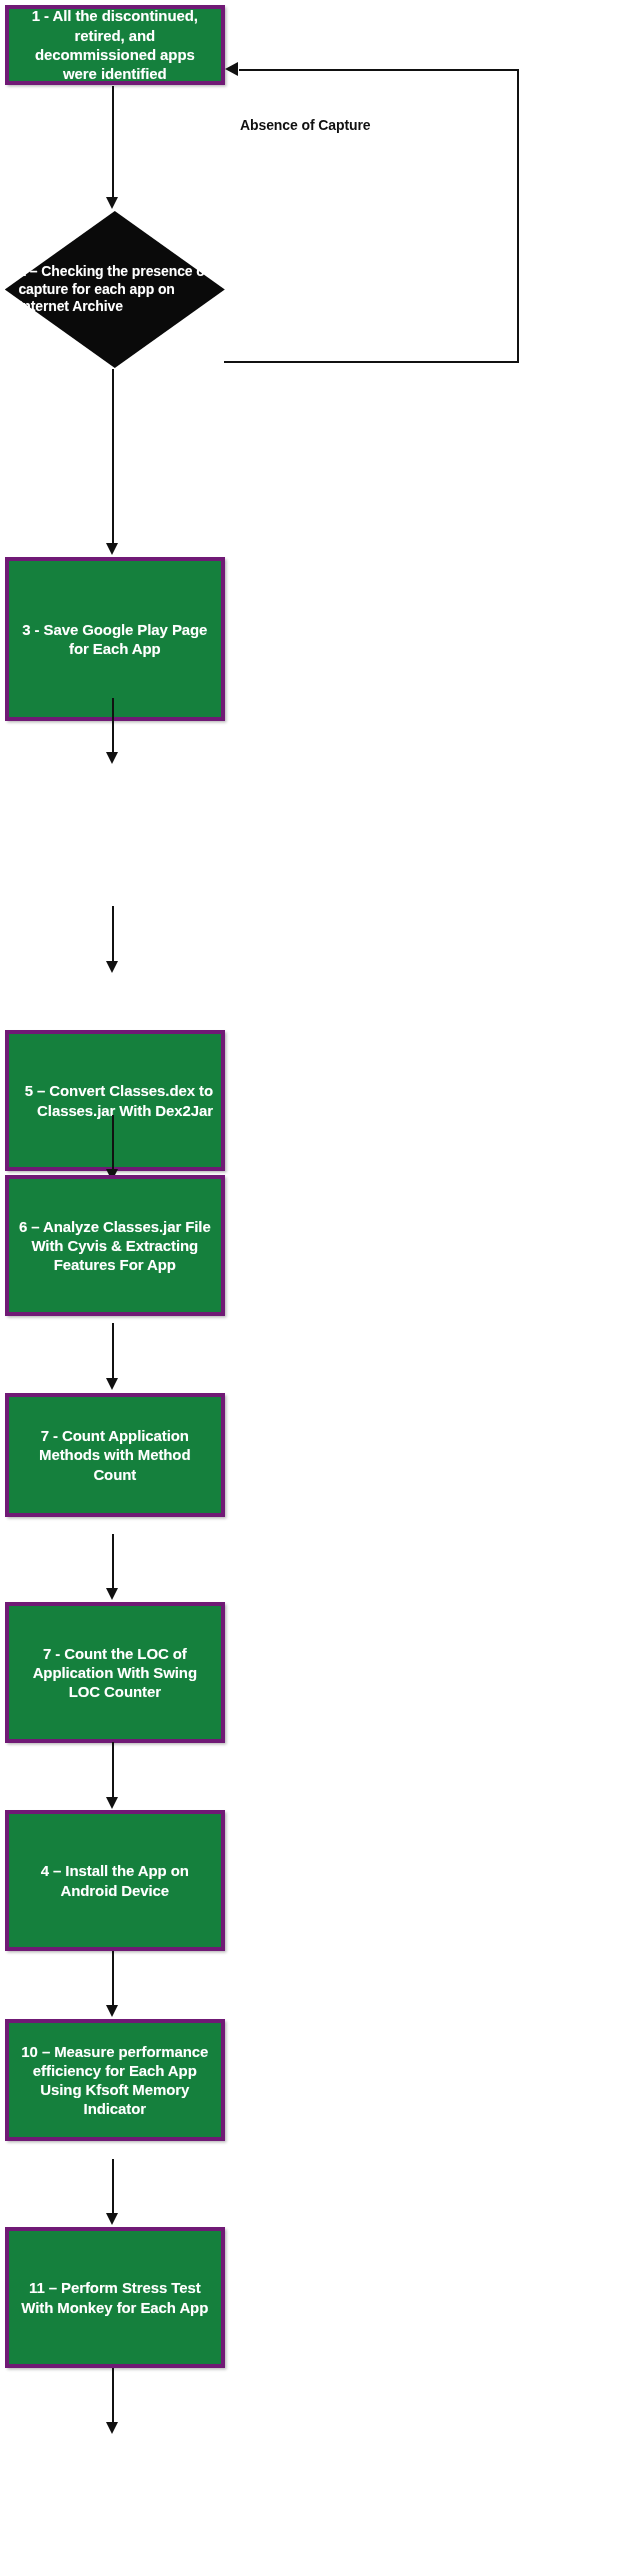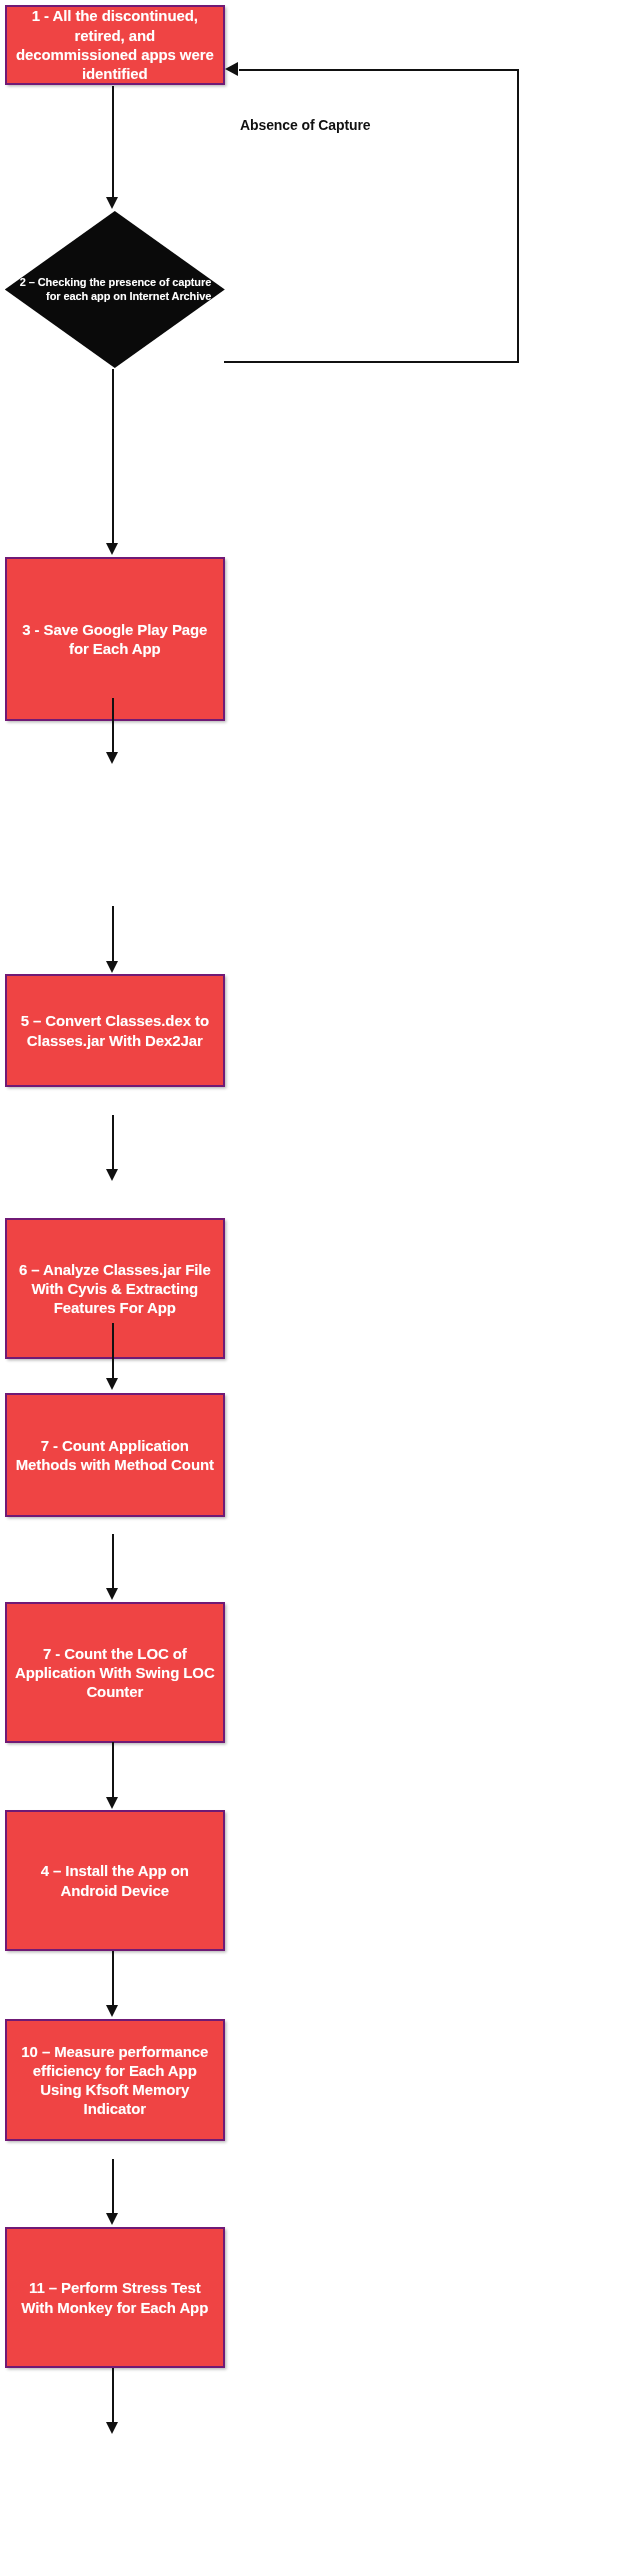--- a/index.html
+++ b/index.html
@@ -16,22 +16,22 @@
     height: 2576px;
     background: #ffffff;
     overflow: hidden;
   }
 
   
   .node {
     position: absolute;
     left: 4.8px;
     width: 220px;
-    background: #ef4444;
-    border: 2px solid #701a75;
+    background: #15803d;
+    border: 4px solid #701a75;
     box-sizing: border-box;
     box-shadow: 1.9px 1.9px 2.9px rgba(0,0,0,0.30);
     display: flex;
     align-items: center;
     justify-content: center;
     text-align: center;
   }
   .node .label {
     color: #ffffff;
     font-weight: bold;
@@ -57,24 +57,24 @@
     -webkit-clip-path: polygon(50% 0%, 100% 50%, 50% 100%, 0% 50%);
     clip-path: polygon(50% 0%, 100% 50%, 50% 100%, 0% 50%);
     filter: drop-shadow(1.9px 1.9px 1.9px rgba(0,0,0,0.35));
   }
   .diamond-label {
     position: absolute;
     inset: 0;
     display: flex;
     align-items: center;
     justify-content: center;
-    text-align: right;
+    text-align: left;
     color: #ffffff;
     font-weight: bold;
-    font-size: 11px;
+    font-size: 14px;
     line-height: 1.27;
     letter-spacing: -0.1px;
     padding: 0 13.6px;
     box-sizing: border-box;
     text-shadow: 0 0 1px rgba(255,255,255,0.25);
   }
 
   
   .vline {
     position: absolute;
@@ -157,28 +157,28 @@
     <span class="label">3 - Save Google Play Page for Each App</span>
   </div>
 
   <div class="vline" style="top:698px; height:56px;"></div>
   <div class="arrowhead" style="top:752px;"></div>
 
 
   <div class="vline" style="top:906px; height:56px;"></div>
   <div class="arrowhead" style="top:961px;"></div>
 
-  <div class="node" style="top:974px; height:113px;">
+  <div class="node" style="top:1030px; height:141px;text-align:right;">
     <span class="label">5 – Convert Classes.dex to Classes.jar With Dex2Jar</span>
   </div>
 
   <div class="vline" style="top:1115px; height:56px;"></div>
   <div class="arrowhead" style="top:1169px;"></div>
 
-  <div class="node" style="top:1218px; height:141px;">
+  <div class="node" style="top:1175px; height:141px;">
     <span class="label">6 – Analyze Classes.jar File With Cyvis &amp; Extracting Features For App</span>
   </div>
 
   <div class="vline" style="top:1323px; height:56px;"></div>
   <div class="arrowhead" style="top:1378px;"></div>
 
   <div class="node" style="top:1393px; height:124px;">
     <span class="label">7 - Count Application Methods with Method Count</span>
   </div>
 

